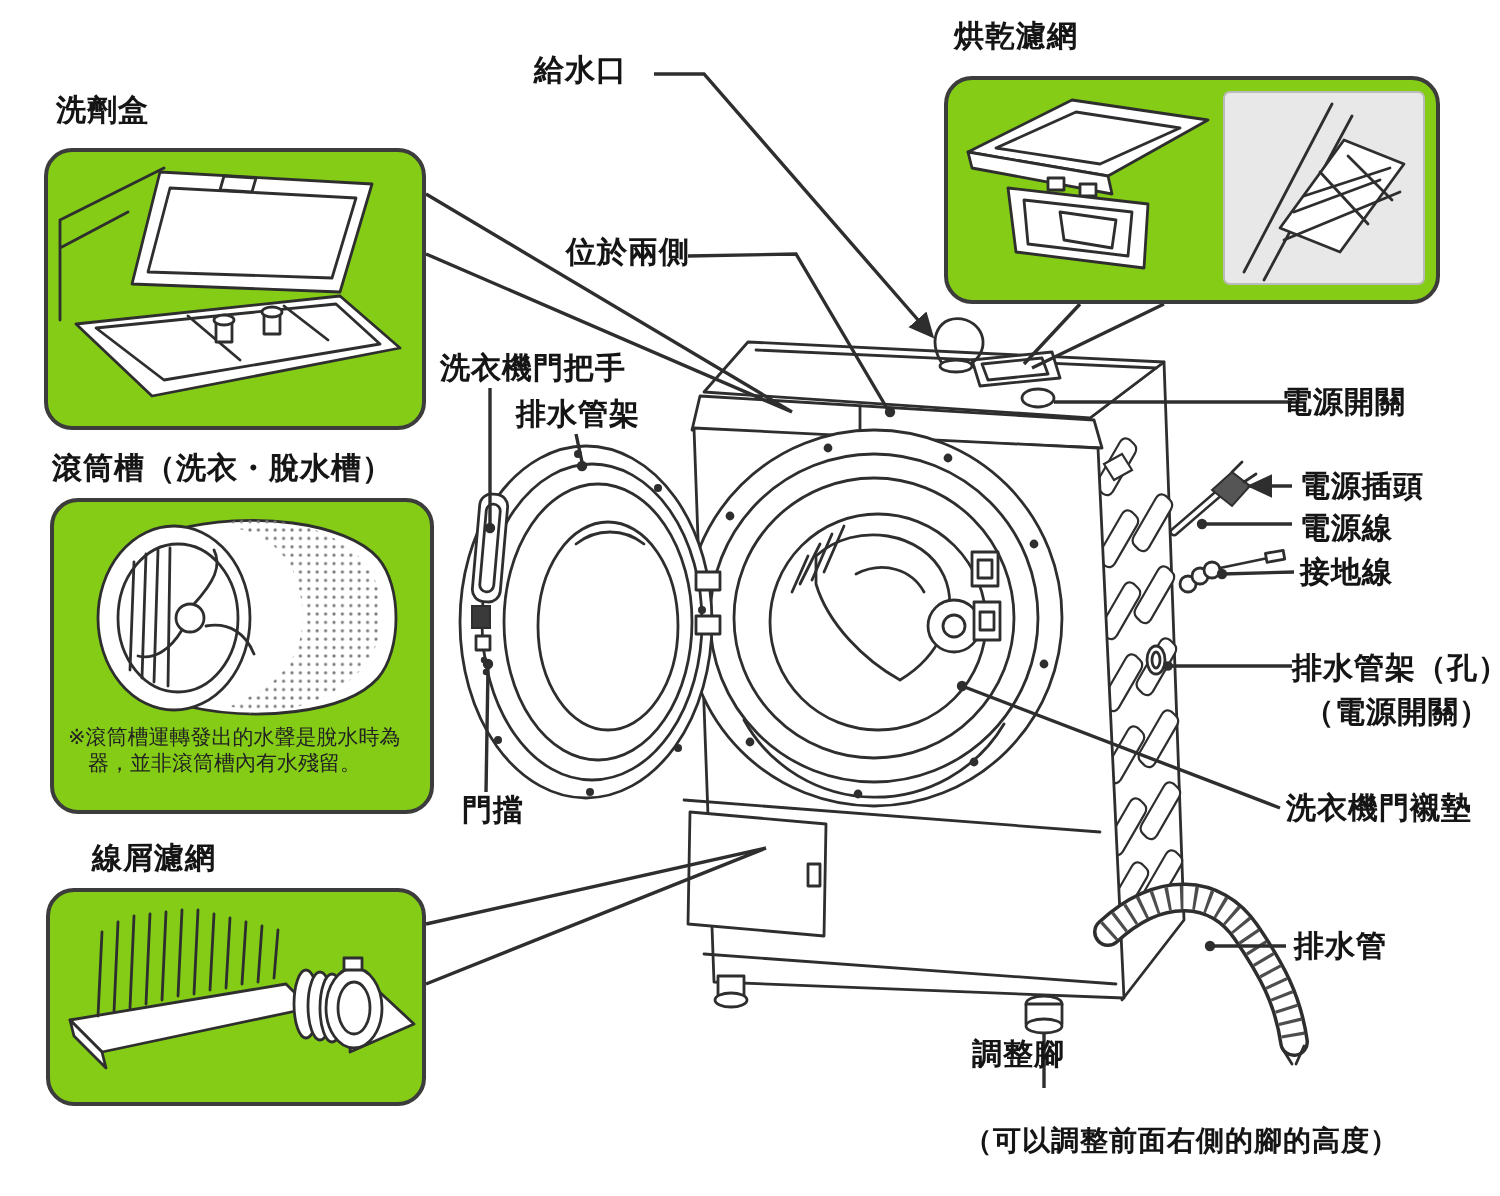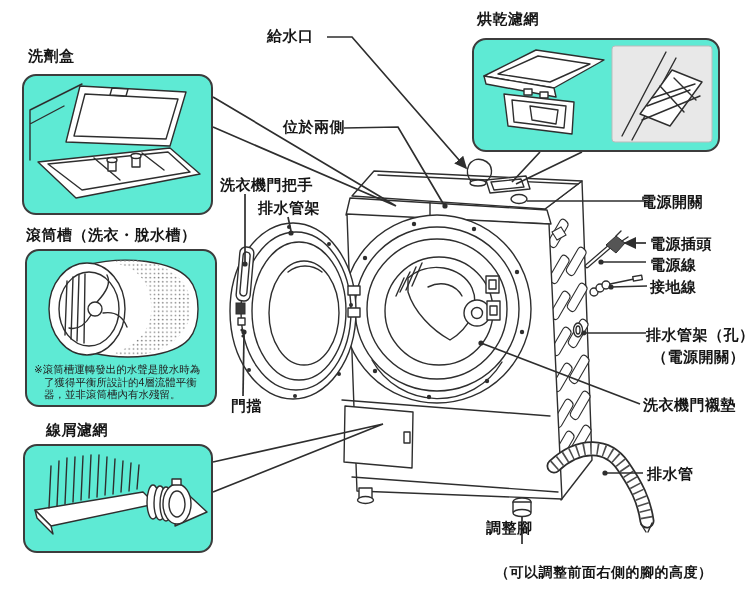--- a/index.html
+++ b/index.html
@@ -3,21 +3,21 @@
 <meta charset="utf-8">
 <style>
   html,body{margin:0;padding:0;background:#fff;}
   .stage{position:relative;width:750px;height:598px;background:#fff;overflow:hidden;
          font-family:"Liberation Sans","DejaVu Sans",sans-serif;}
   .stage svg{display:block;}
   .layer{position:absolute;left:0;top:0;}
   .label{position:absolute;font-size:15px;font-weight:600;line-height:1.2;color:#151515;
          white-space:nowrap;letter-spacing:.5px;}
   .label.small{font-size:14px;font-weight:600;}
-  .callout{position:absolute;background:#5eead4;border:2.4px solid #3c3c3c;border-radius:14px;
+  .callout{position:absolute;background:#84cc16;border:2.4px solid #3c3c3c;border-radius:14px;
            box-sizing:border-box;z-index:3;padding-left:46px;}
   .callout svg{position:absolute;left:0;top:0;}
   .note{position:absolute;left:7px;top:112px;width:178px;
         font-size:10.5px;line-height:12.5px;font-weight:400;color:#222;letter-spacing:0;}
   .note .n2{padding-left:10px;}
   .lbl-z{z-index:4;}
   .ink{stroke:#2e2e2e;fill:none;stroke-width:1.4;stroke-linecap:round;stroke-linejoin:round;}
   .inkf{stroke:#2e2e2e;fill:#fff;stroke-width:1.4;stroke-linejoin:round;}
 </style>
 </head>
@@ -249,21 +249,20 @@
       <path class="inkf" d="M60,14 C98,4 146,10 162,28 C174,42 174,74 162,88 C146,106 100,110 66,102"></path>
       <path d="M92,8 C136,8 164,26 164,56 C164,84 138,104 98,106 L88,102 C118,90 126,72 124,52 C122,30 110,16 86,12 Z" fill="url(#dots)" stroke="none"></path>
       <ellipse class="inkf" cx="60" cy="58" rx="38" ry="46"></ellipse>
       <ellipse class="inkf" cx="62" cy="58" rx="30" ry="37"></ellipse>
       <path class="ink" d="M40,30 L38,84 M46,26 L44,88 M52,24 L50,90 M58,23 L57,92"></path>
       <path class="ink" d="M70,51 C80,40 84,32 80,24 M76,62 C88,60 96,66 100,76 M64,64 C58,74 50,79 42,77"></path>
       <circle class="inkf" cx="68" cy="58" r="7"></circle>
     </svg>
     <div class="note">
       <div>※滾筒槽運轉發出的水聲是脫水時為</div>
-      <div class="n2">了獲得平衡所設計的4層流體平衡</div>
       <div class="n2">器，並非滾筒槽內有水殘留。</div>
     </div>
   </div>
 
   <div class="label lbl-z" style="left:24px;top:421px;margin-left:22px;">線屑濾網</div>
   <div class="callout" style="left:23px;top:444px;width:190px;height:109px;">
     <svg width="186" height="104" viewBox="0 0 186 104">
       <path class="inkf" d="M10,64 L118,46 L130,58 L26,80 Z"></path>
       <path class="inkf" d="M10,64 L12,72 L28,88 L26,80 Z"></path>
       <path class="ink" stroke-width="2.4" d="M24,62 L26,20 M32,60 L34,15 M40,58 L42,12 M48,56 L50,11 M56,54 L58,10 M64,52 L66,9 M72,51 L74,9 M80,49 L82,11 M88,48 L90,13 M96,46 L98,15 M104,45 L106,17 M112,43 L114,19"></path>
@@ -311,15 +310,15 @@
   <div class="label" style="left:624px;top:193px;margin-left:17px;">電源開關</div>
   <div class="label" style="left:650px;top:235px;">電源插頭</div>
   <div class="label" style="left:650px;top:256px;">電源線</div>
   <div class="label" style="left:650px;top:278px;">接地線</div>
   <div class="label" style="left:646px;top:326px;">排水管架（孔）</div>
   <div class="label" style="left:652px;top:348px;">（電源開關）</div>
   <div class="label" style="left:643px;top:396px;">洗衣機門襯墊</div>
   <div class="label" style="left:647px;top:465px;">排水管</div>
 
   <div class="label" style="left:486px;top:519px;">調整腳</div>
-  <div class="label small" style="left:495px;top:564px;">（可以調整前面右側的腳的高度）</div>
+  <div class="label small" style="left:482px;top:564px;font-family:Liberation Serif, serif;">（可以調整前面右側的腳的高度）</div>
 
 </div>
 
 </body></html>

